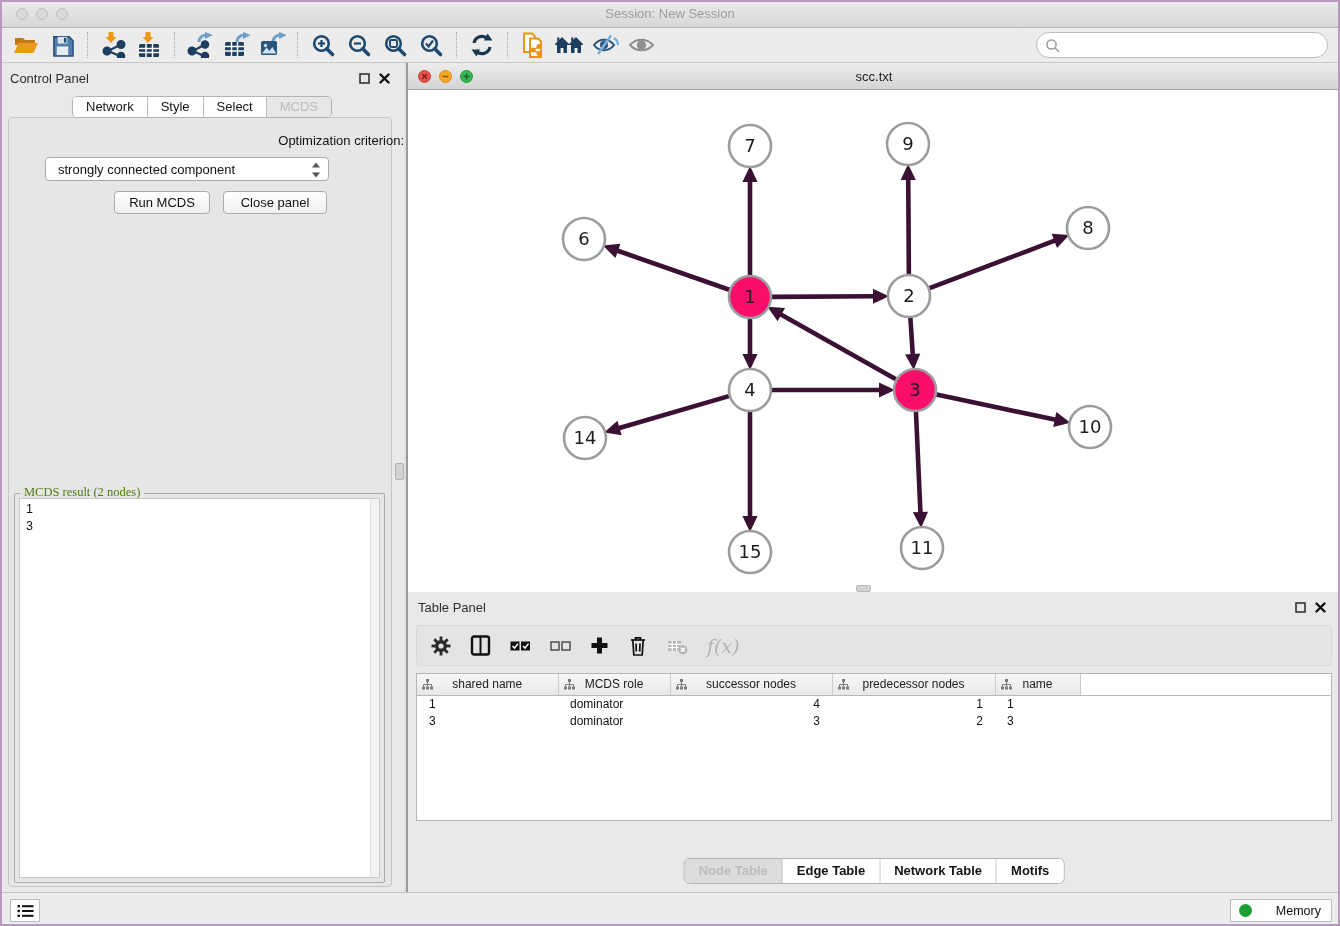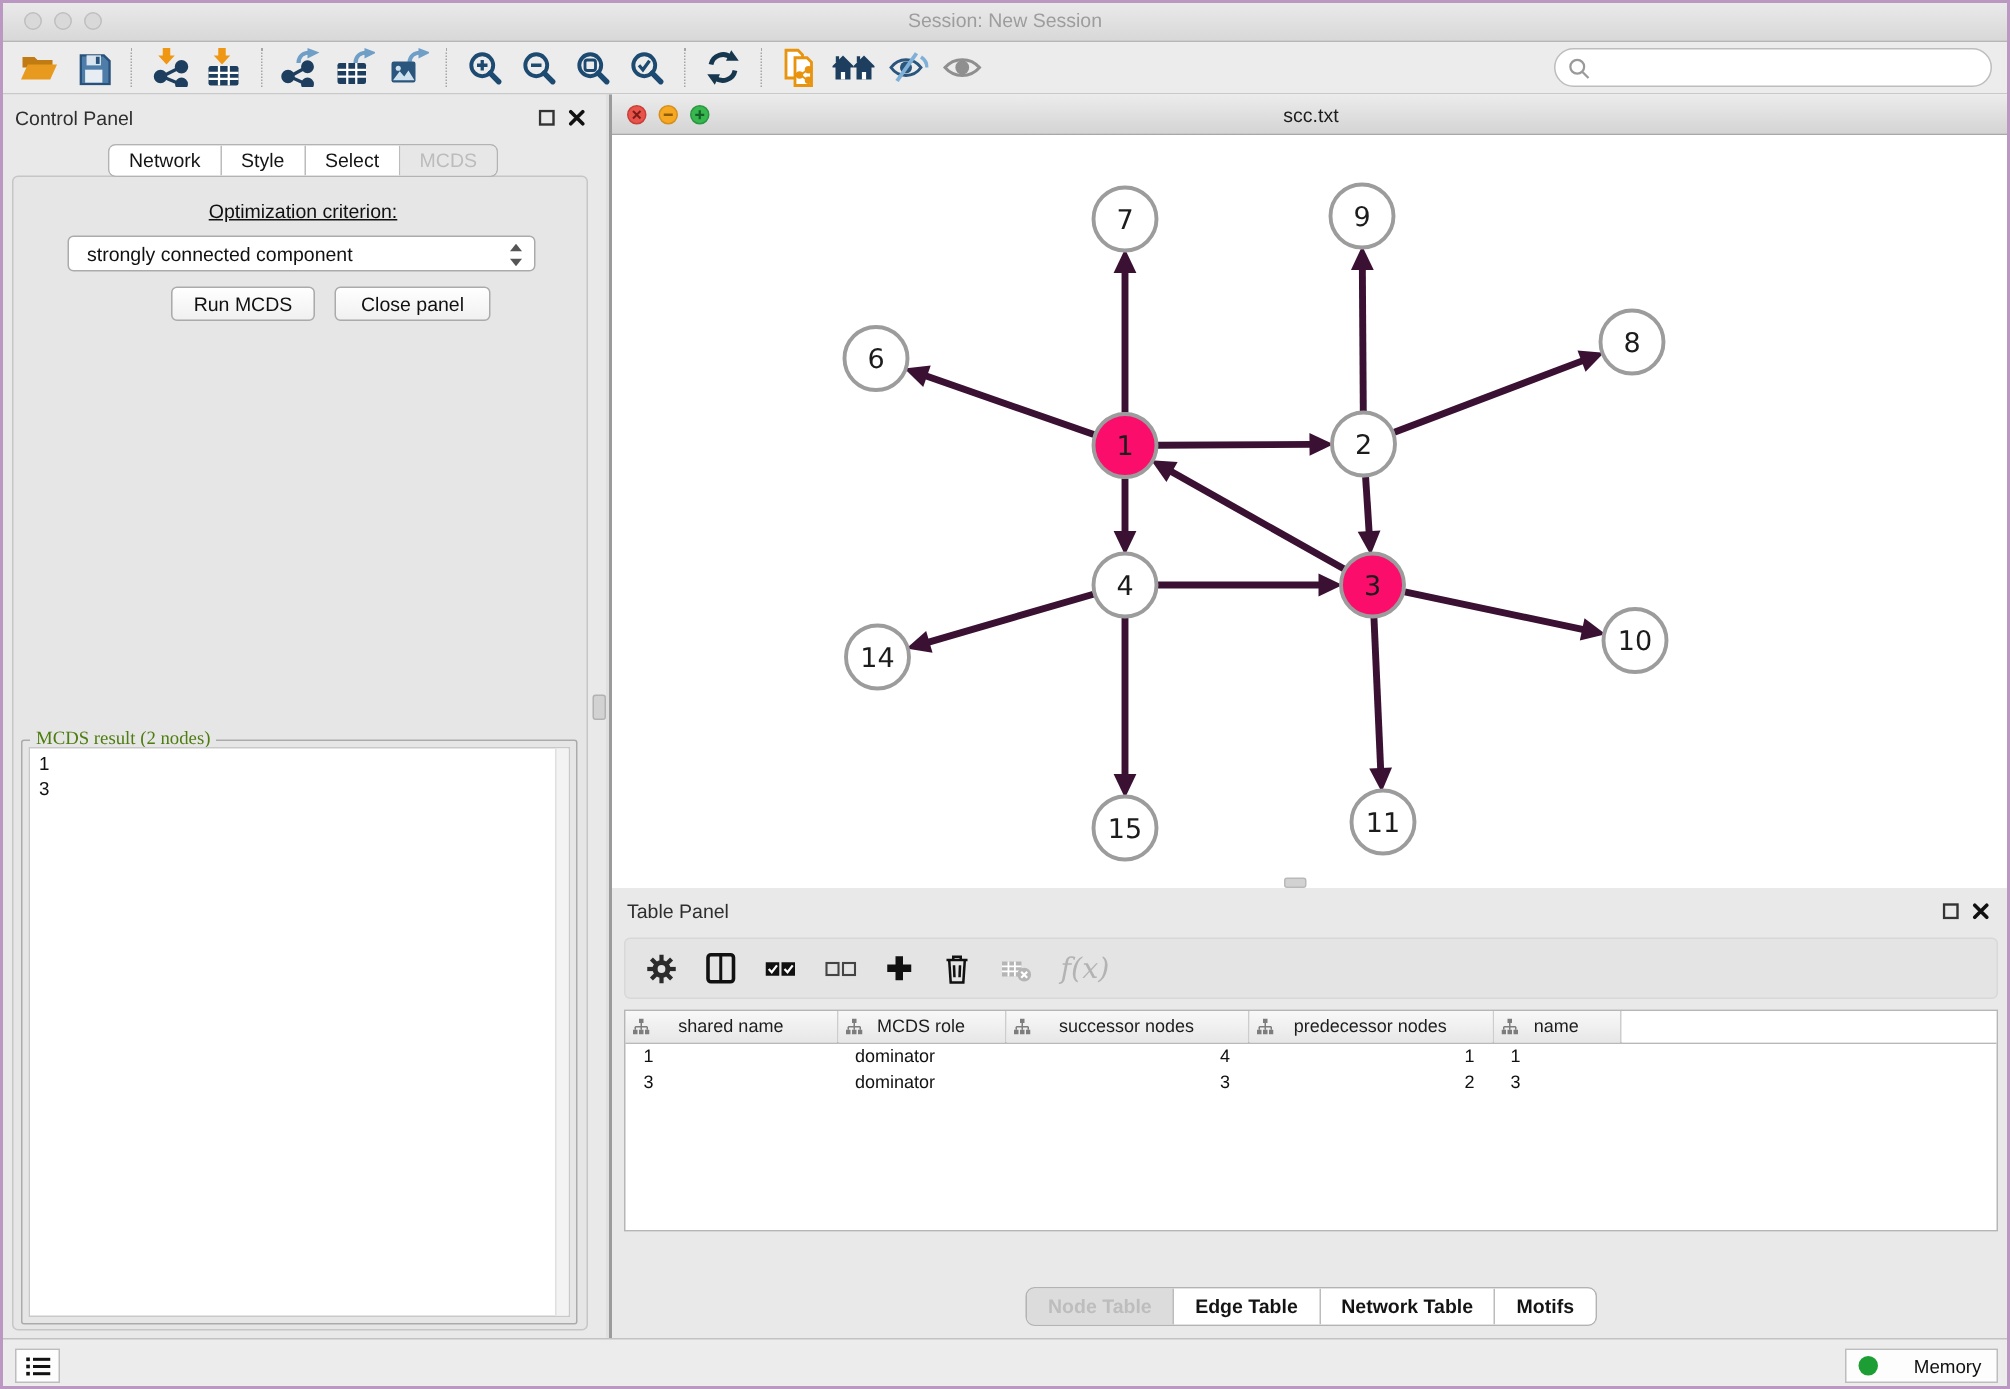--- a/index.html
+++ b/index.html
@@ -28,22 +28,22 @@
   .control-panel { position:absolute; left:0; top:63px; width:404px; bottom:34px; background:#e9e9e9;padding-left:28px; }
   .panel-head { position:absolute; top:8px; left:10px; font-size:13px; color:#2e2e2e; }
   .panel-icons { position:absolute; top:10px; right:14px; display:flex; gap:9px; align-items:center; }
   .cp-tabs { position:absolute; top:33px; left:50%; transform:translateX(-50%); display:inline-flex;
     border:1px solid #b3b3b3; border-radius:5px; overflow:hidden; background:#fff; z-index:2; }
   .cp-tab { padding:2px 13px 3px; font-size:13px; color:#141414; background:#fff; border-right:1px solid #bcbcbc; white-space:nowrap; }
   .cp-tab:last-child { border-right:none; }
   .cp-tab.selected { background:#e7e7e7; color:#bcbcbc; }
   .cp-pane { position:absolute; left:8px; right:12px; top:54px; bottom:5px;
     background:#e6e6e6; border:1px solid #c6c6c6; border-radius:4px; }
-  .opt-label { position:absolute; top:70px; left:0; right:0; text-align:center; font-size:13px; color:#111;text-decoration:underline; }
-  .criterion { position:absolute; top:94px; left:45px; width:312px; height:24px; background:#fff;
+  .opt-label { position:absolute; top:70px; left:0; right:0; text-align:right; font-size:13px; color:#111; }
+  .criterion { position:absolute; top:94px; left:45px; width:284px; height:24px; background:#fff;
     border:1px solid #ababab; border-radius:4px; display:flex; align-items:center; padding:0 22px 0 12px; font-size:13px; color:#111; }
   .criterion .chev { position:absolute; right:7px; top:4px; }
   .cp-btn { position:absolute; top:128px; height:23px; background:linear-gradient(#ffffff,#f0f0f0);
     border:1px solid #ababab; border-radius:4px; font-size:13px; color:#111; text-align:center; line-height:21px;margin-left:20px; }
   .result-box { position:absolute; left:14px; right:19px; top:430px; bottom:9px; border:1px solid #ababab; border-radius:2px; }
   .result-legend { position:absolute; top:-9px; left:5px; background:#e6e6e6; padding:0 4px; font-size:12.5px; color:#4d7c0f;font-family:Liberation Serif, serif; }
   .result-text { position:absolute; inset:4px; background:#fff; border:1px solid #c9c9c9;
     font-size:12.5px; color:#111; line-height:17px; padding:2px 6px; white-space:pre; overflow:hidden; }
   .result-scroll { position:absolute; top:5px; bottom:5px; right:5px; width:9px; background:#f3f3f3; border-left:1px solid #e0e0e0; }
 

